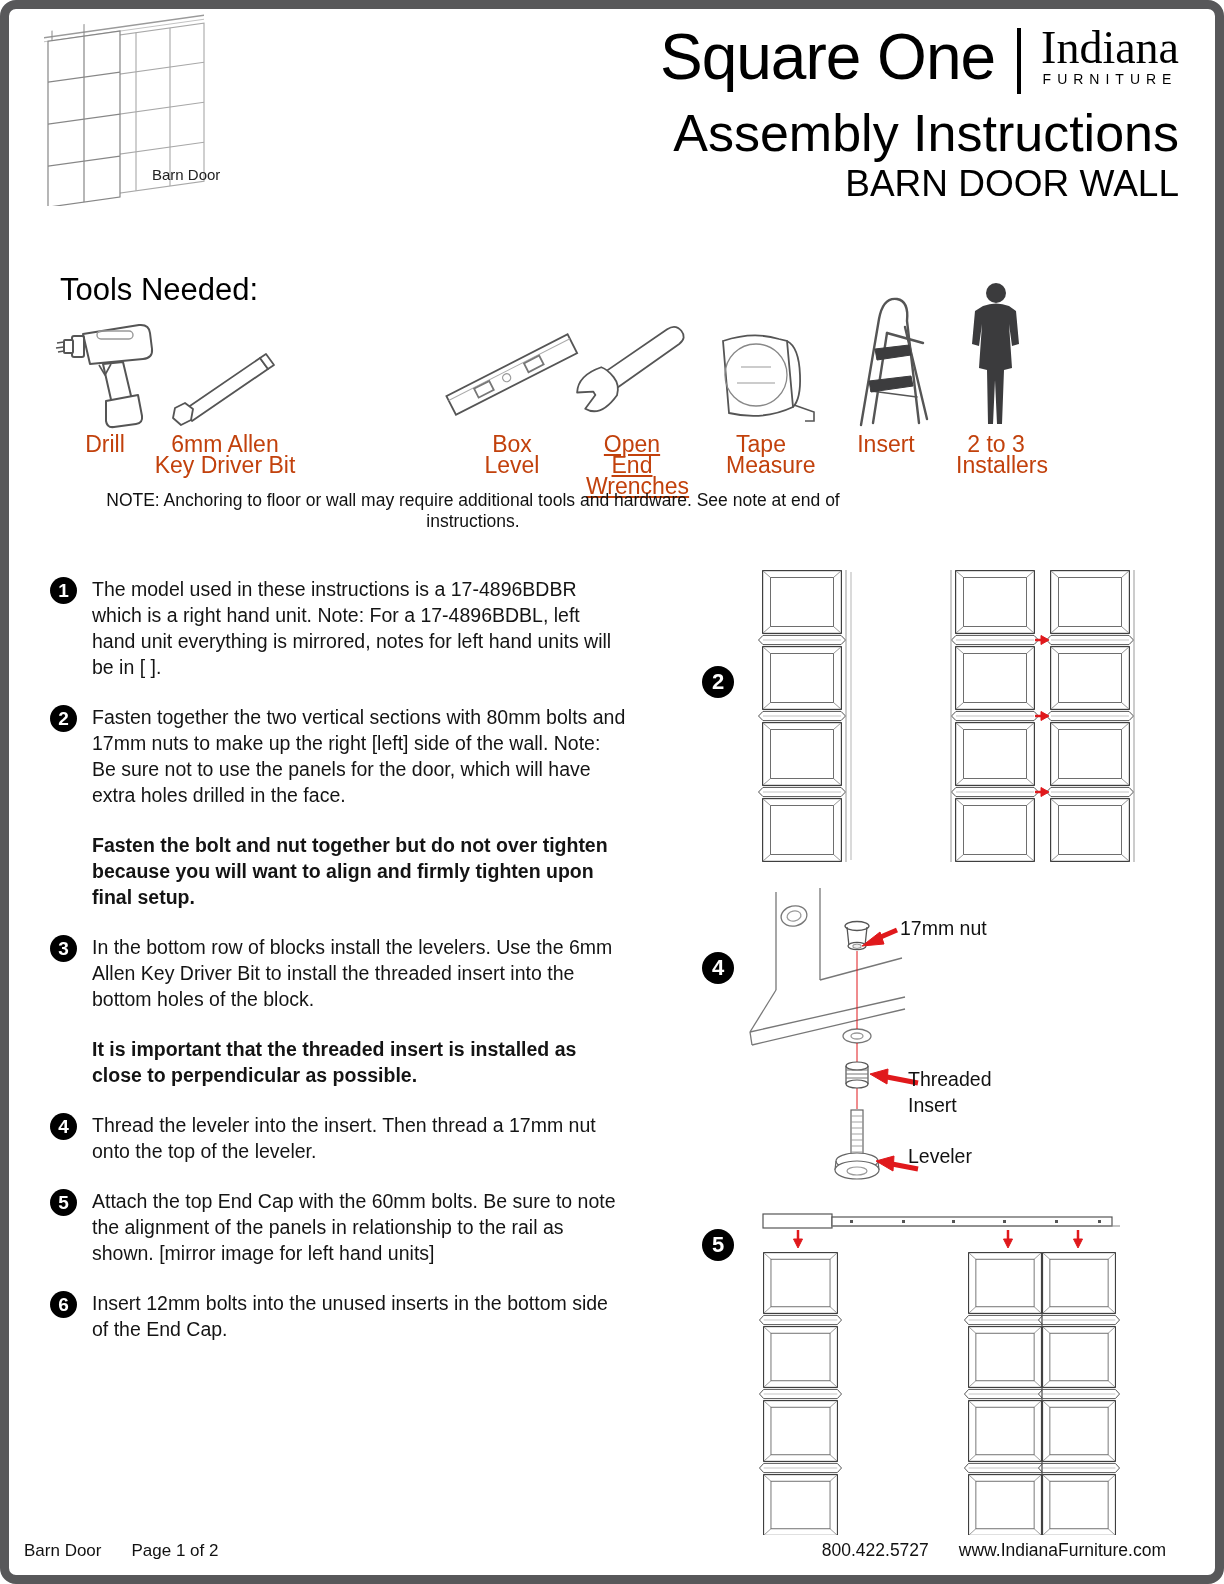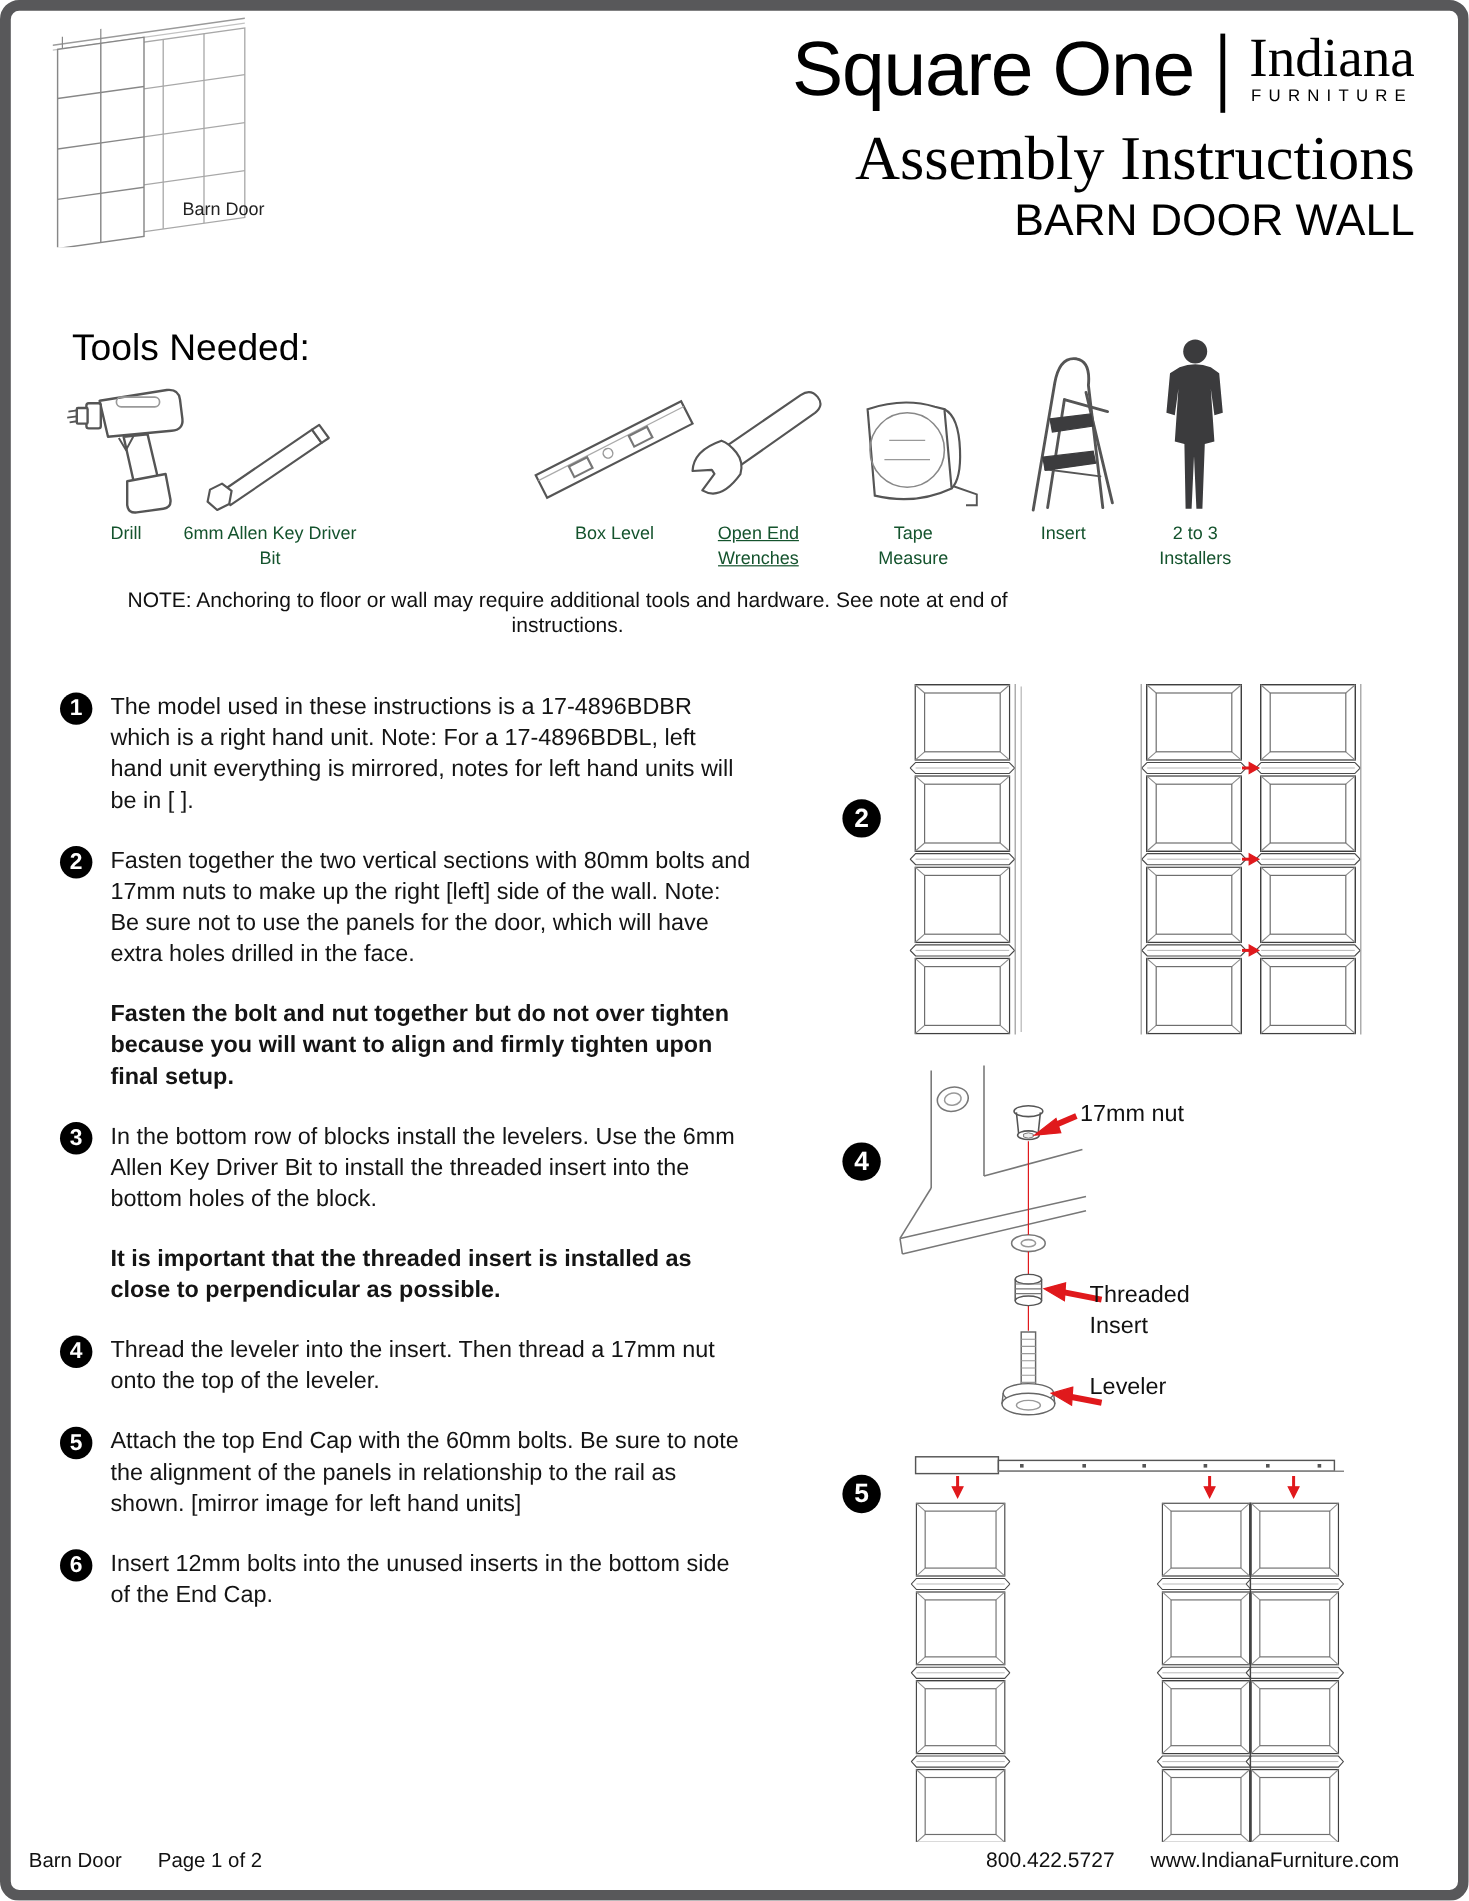--- a/index.html
+++ b/index.html
@@ -8,29 +8,29 @@
   .frame{position:absolute;inset:0;border:9px solid #58585a;border-radius:16px;pointer-events:none;z-index:50;}
   .abs{position:absolute;}
 
   
   .brand-row{top:24px;right:45px;display:flex;align-items:flex-start;}
   .product-name{font-size:64px;line-height:66px;letter-spacing:-1px;color:#000;}
   .brand-divider{width:4px;height:66px;background:#000;margin:4px 20px 0 22px;}
   .brand-block{display:flex;flex-direction:column;align-items:center;margin-top:2px;}
   .brand-name{font-family:"Liberation Serif",serif;font-size:46px;line-height:44px;color:#000;}
   .brand-sub{font-size:14px;letter-spacing:6px;margin-top:1px;color:#000;}
-  .doc-title{top:106px;right:45px;font-size:52px;line-height:54px;color:#000;font-family:Liberation Serif, serif;}
+  .doc-title{top:106px;right:45px;font-size:52px;line-height:54px;color:#000;}
   .doc-subtitle{top:164px;right:45px;font-size:37px;line-height:40px;color:#000;margin-left:20px;}
   .illu-label{left:152px;top:166px;font-size:15px;color:#222;}
 
   
   .tools-heading{left:60px;top:272px;font-size:31px;color:#000;}
   .tool{position:absolute;width:150px;text-align:center;}
   .tool .icon-box{height:130px;display:flex;align-items:flex-end;justify-content:center;overflow:visible;}
-  .tool .tool-label{font-size:15px;line-height:21px;margin:4px auto 0;color:#14532d;}
+  .tool .tool-label{font-size:23px;line-height:21px;margin:4px auto 0;color:#c2410c;}
   .w60{max-width:60px;} .w150{max-width:150px;} .w100{max-width:100px;} .w92{max-width:92px;text-decoration:underline;}
   .w90{max-width:90px;} .w70{max-width:70px;} .w80{max-width:80px;}
   .tools-note{left:58px;top:490px;width:830px;font-size:17.5px;color:#111;text-align:center;}
 
   
   .instructions{left:50px;top:576px;width:582px;}
   .step{display:flex;gap:15px;margin-bottom:24px;}
   .step-circle{flex:0 0 27px;width:27px;height:27px;border-radius:50%;background:#000;color:#fff;
                font-size:19px;font-weight:bold;display:flex;align-items:center;justify-content:center;margin-top:1px;}
   .step-text{font-size:19.5px;line-height:26px;width:535px;}

